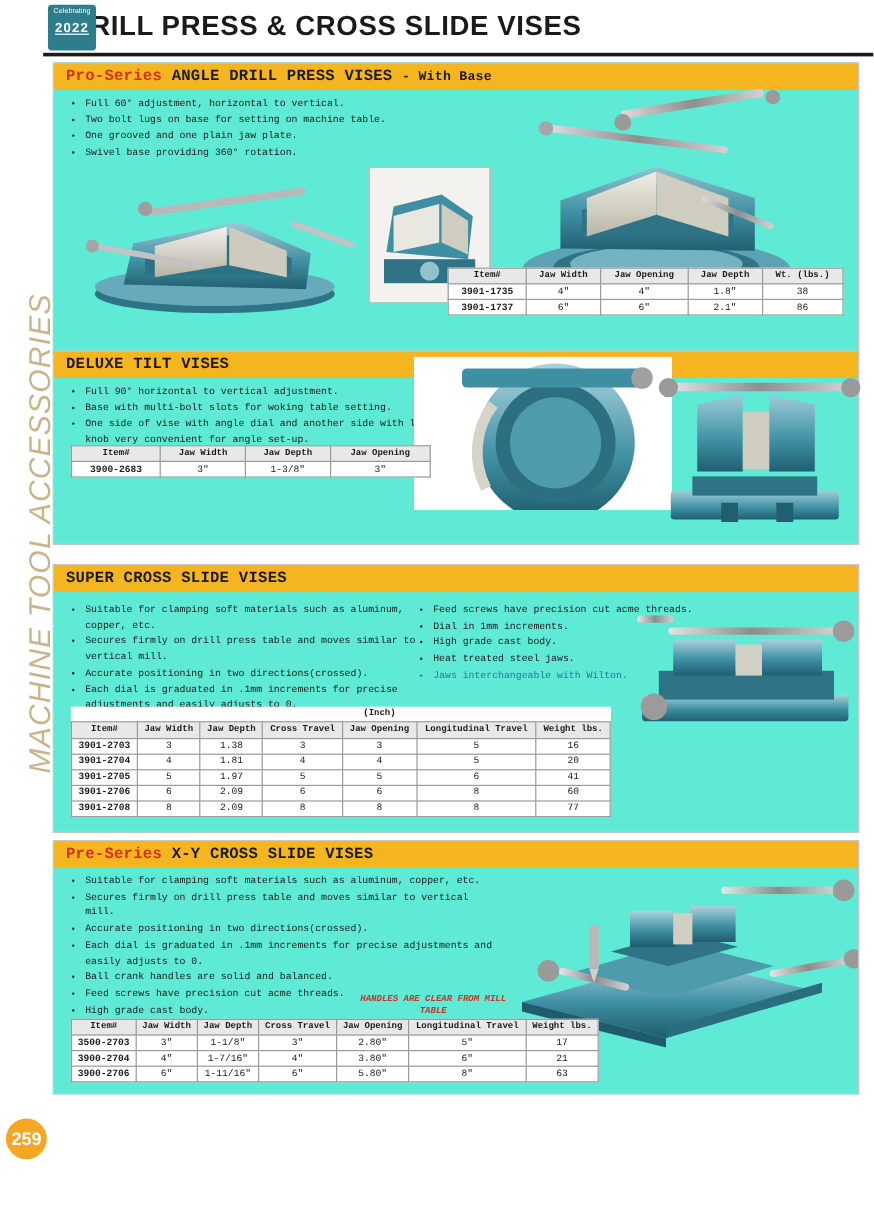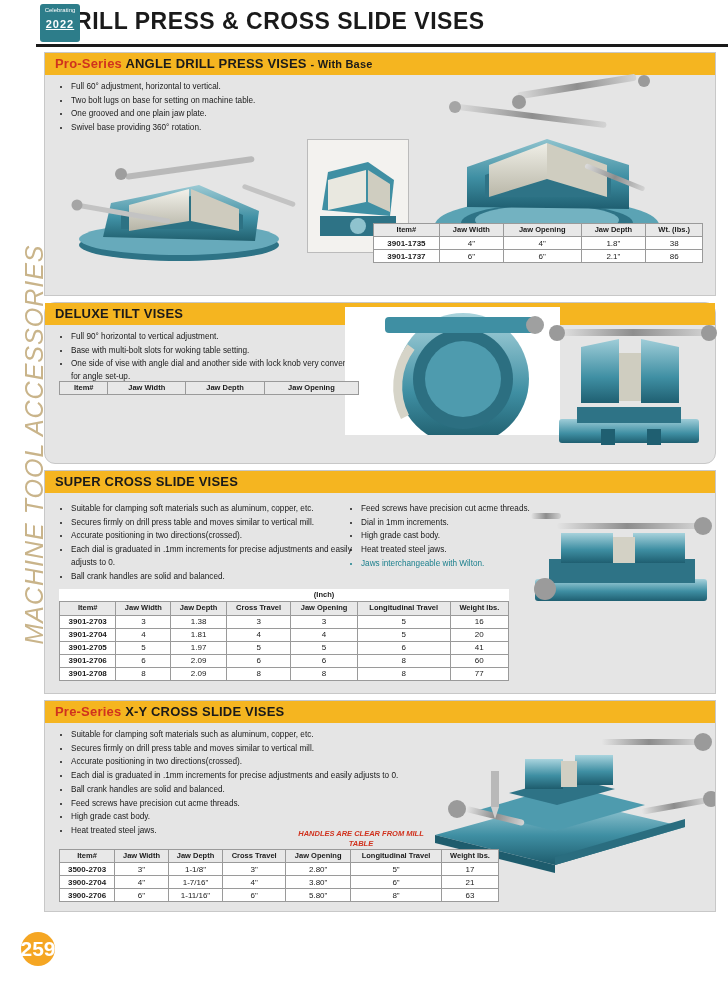--- a/index.html
+++ b/index.html
@@ -32,22 +32,22 @@
     font-size:25px;
     letter-spacing:1px;
     color:#c9b48a;
     white-space:nowrap;
     text-align:center;
   }
   .pagenum{
     position:absolute;left:5px;bottom:40px;
     width:34px;height:34px;border-radius:50%;
     background:#f5a623;color:#fff;
-    font-size:21px;font-weight:bold;
-    display:flex;align-items:center;justify-content:center;margin-left:16px;
+    font-size:15px;font-weight:bold;
+    display:flex;align-items:center;justify-content:center;
   }
   
   .header{
     position:absolute;left:36px;top:0;right:0;height:44px;
     border-bottom:3px solid #1a1a1a;
   }
   .header h1{
     margin:0;padding:8px 0 0 22px;
     font-size:23px;font-weight:bold;letter-spacing:.5px;
     font-family:"Liberation Sans", sans-serif;
@@ -56,21 +56,22 @@
     position:absolute;left:4px;top:4px;width:40px;height:38px;
     background:#2d7d8a;border-radius:3px;
     color:#fff;font-size:6px;text-align:center;line-height:1.1;
     padding-top:3px;box-sizing:border-box;
   }
   .logo .yr{font-size:11px;font-weight:bold;letter-spacing:1px;display:block;margin-top:4px;text-decoration:underline;}
   
   .sec{
     position:absolute;left:44px;right:12px;
     border:1px solid #c8c8c8;
-    background:#e5e5e5;
+    background:#5eead4;
+    font-family:Liberation Mono, monospace;
   }
   .sec-title{
     background:#f5b520;
     height:22px;line-height:22px;
     padding-left:10px;
     font-size:13px;font-weight:bold;
     color:#1a1a1a;
     letter-spacing:.2px;
   }
   .sec-title .red{color:#d0321e;}
@@ -243,21 +244,21 @@
           <td class="item">3901-1737</td>
           <td>6"</td>
           <td>6"</td>
           <td>2.1"</td>
           <td>86</td>
         </tr>
       </tbody>
     </table>
   </div>
 
-  <div class="sec" style="top:302px;height:160px;border-radius:11px;">
+  <div class="sec" style="top:292px;height:160px;">
     <div class="sec-title">
       <span>DELUXE TILT VISES</span>
     </div>
     <ul class="bullets" style="width:300px;">
       <li>Full 90° horizontal to vertical adjustment.</li>
       <li>Base with multi-bolt slots for woking table setting.</li>
       <li>One side of vise with angle dial and another side with lock knob very convenient for angle set-up.</li>
       <li>Strong cast iron with rail for secure angle adjustment.</li>
     </ul>
 
@@ -310,20 +311,26 @@
     <table class="spec" style="position:absolute;left:14px;top:78px;width:300px;">
       <thead>
         <tr>
           <th>Item#</th>
           <th>Jaw Width</th>
           <th>Jaw Depth</th>
           <th>Jaw Opening</th>
         </tr>
       </thead>
       <tbody>
+        <tr>
+          <td class="item">3900-2683</td>
+          <td>3"</td>
+          <td>1-3/8"</td>
+          <td>3"</td>
+        </tr>
       </tbody>
     </table>
   </div>
 
   <div class="sec" style="top:470px;height:222px;">
     <div class="sec-title">
       <span>SUPER CROSS SLIDE VISES</span>
     </div>
 
     <ul class="bullets" style="position:absolute;left:0;top:26px;width:290px;">

